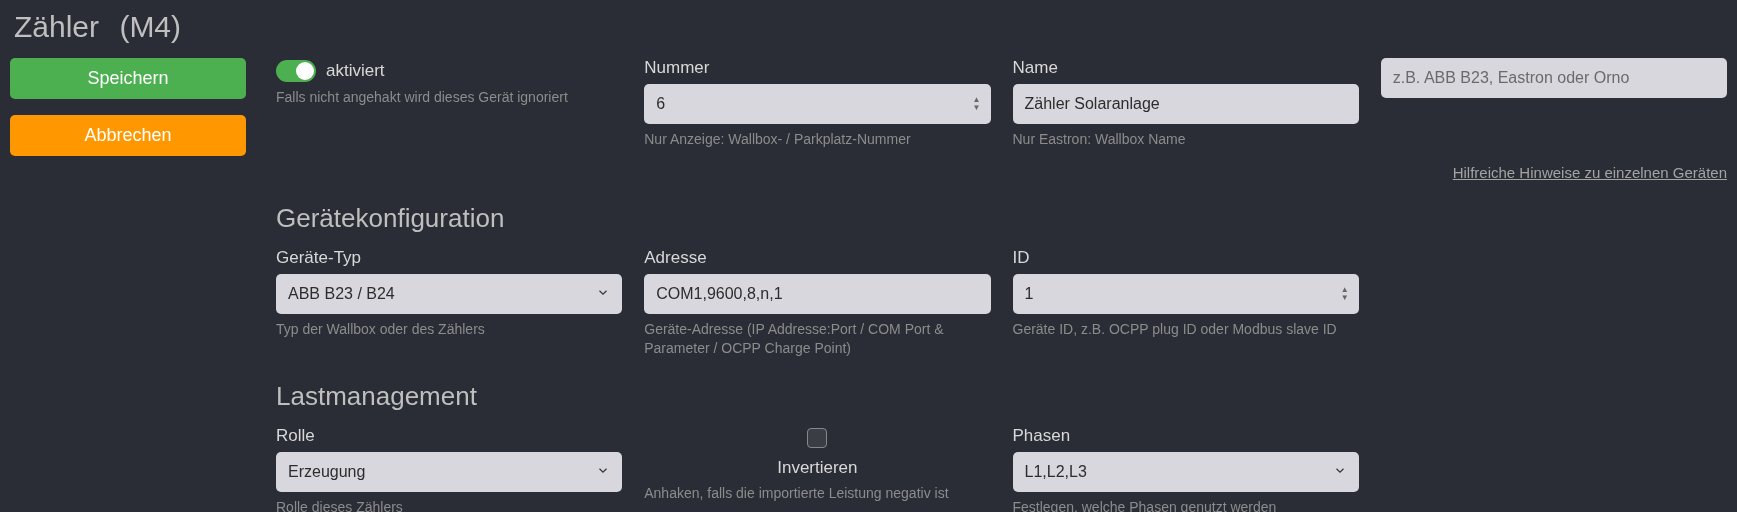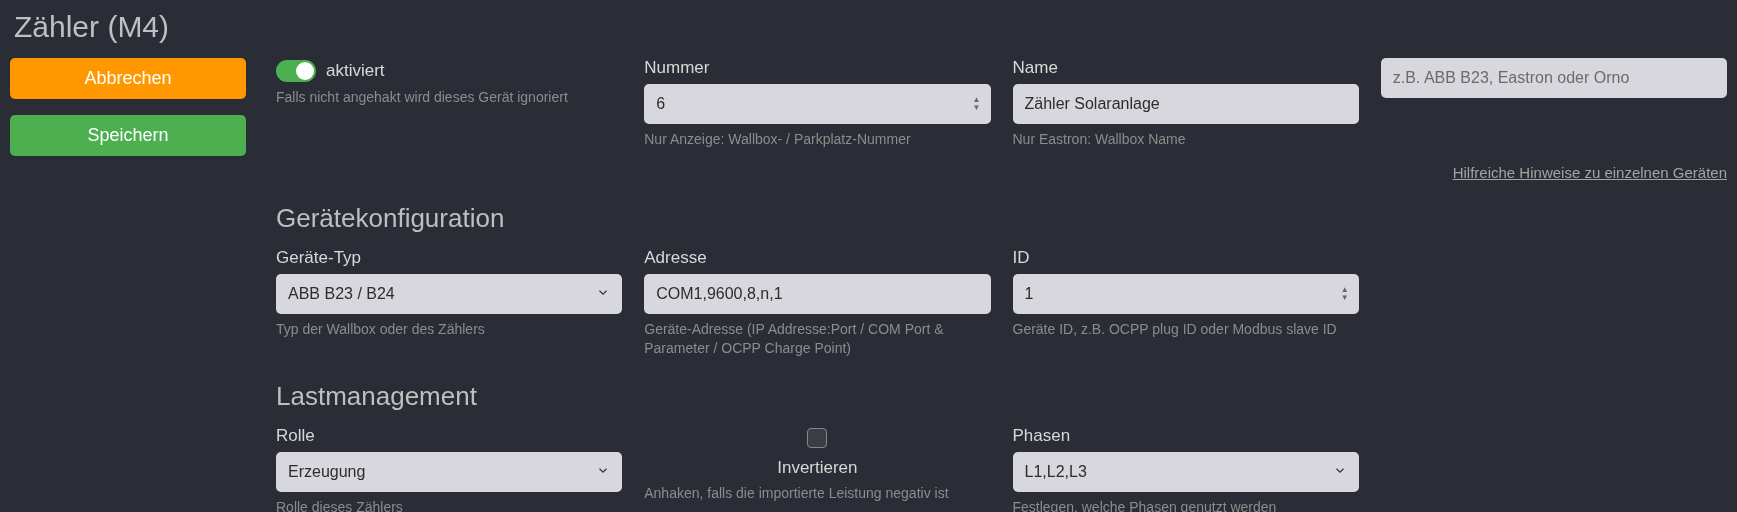--- a/index.html
+++ b/index.html
@@ -11,21 +11,21 @@
     width: 1737px;
     padding: 10px 10px 20px 10px;
   }
   .page-title {
     font-size: 30px;
     font-weight: 300;
     color: #bfbfbf;
     margin-bottom: 14px;
     margin-left: 4px;
   }
-  .page-title .sub { font-weight: 300; }
+  .page-title .sub { font-weight: 300; margin-left: 12px; }
   .layout {
     display: flex;
     gap: 30px;
     align-items: flex-start;
   }
   .sidebar {
     width: 236px;
     flex: 0 0 236px;
     display: flex;
     flex-direction: column;
@@ -127,22 +127,22 @@
 </head>
 <body>
 
 <h1 class="page-title">
   <span>Zähler</span>
   <span class="sub">(M4)</span>
 </h1>
 
 <div class="layout">
   <div class="sidebar">
+    <button class="btn btn-save">Speichern</button>
     <button class="btn btn-cancel">Abbrechen</button>
-    <button class="btn btn-save">Speichern</button>
   </div>
 
   <div class="main">
 
     <div class="row">
       <div class="col">
         <div class="toggle-wrap">
           <div class="toggle"></div>
           <span class="toggle-label">aktiviert</span>
         </div>

